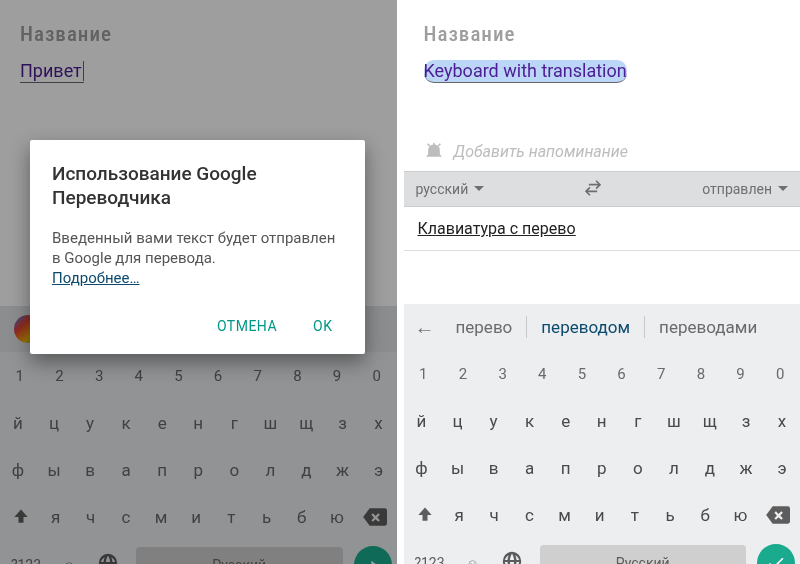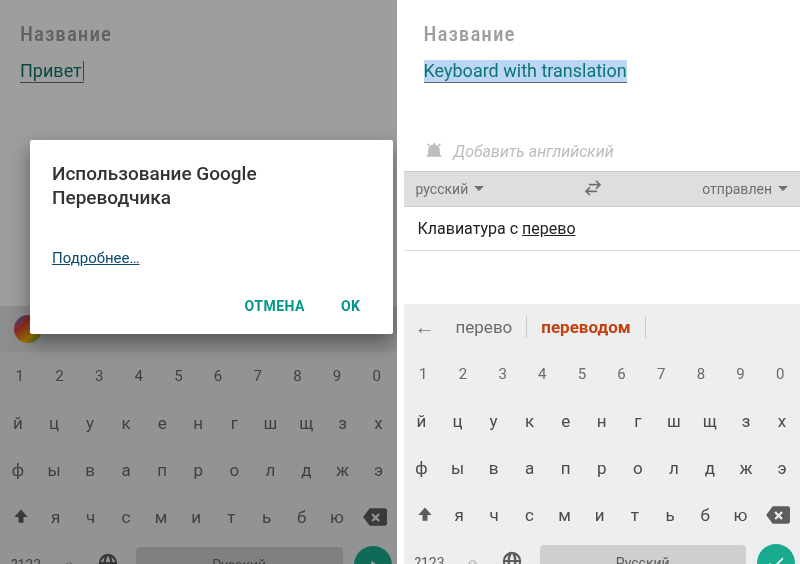--- a/index.html
+++ b/index.html
@@ -3,43 +3,43 @@
 <meta charset="utf-8">
 <style>
   * { box-sizing: border-box; margin: 0; padding: 0; }
   body { font-family: Roboto, Arial, sans-serif; background: #fff; }
   .container { display: flex; width: 800px; height: 564px; position: relative; gap: 7px; }
   .pane { width: 400px; height: 564px; position: relative; overflow: hidden; }
   .pane-left { background: #fff; }
   .overlay { position: absolute; inset: 0; background: rgba(0,0,0,0.38); }
   .note-area { padding: 22px 20px 10px 20px; }
   .note-title { font-size: 21px; font-weight: 500; color: #9e9e9e; letter-spacing: 1px; margin-bottom: 14px; font-family: 'Roboto Condensed', Arial, sans-serif; }
-  .note-text { font-size: 18px; color: #0f766e; border-bottom: 1px solid #666; padding-bottom: 1px; }
-  .note-text.selected { background: #bcd6f7; }
+  .note-text { font-size: 18px; color: #4c1d95; border-bottom: 1px solid #666; padding-bottom: 1px; }
+  .note-text.selected { background: #bcd6f7; border-radius: 10px; }
   .cursor { display:inline-block; width:1.5px; height:20px; background:#009688; vertical-align:text-bottom; margin-left:1px;}
-  .dialog { position: absolute; left: 30px; right: 4px; top: 140px; background: #fff; border-radius: 2px; padding: 22px 22px 14px 22px; box-shadow: 0 8px 20px rgba(0,0,0,.4); z-index: 5; }
+  .dialog { position: absolute; left: 30px; right: 32px; top: 140px; background: #fff; border-radius: 2px; padding: 22px 22px 14px 22px; box-shadow: 0 8px 20px rgba(0,0,0,.4); z-index: 5; }
   .dialog-title { font-size: 19px; font-weight: 500; color: #333; margin-bottom: 18px; line-height: 1.25; }
   .dialog-body { font-size: 15px; color: #555; line-height: 1.35; }
   .dialog-link { color: #0c4a6e; text-decoration: underline; }
   .dialog-actions { text-align: right; margin-top: 24px; }
-  .dialog-btn { display:inline-block; color:#009688; font-size:14px; font-weight:700; letter-spacing:.5px; padding:6px 10px; margin-left:12px; cursor:pointer; }
+  .dialog-btn { display:inline-block; color:#009688; font-size:14px; font-weight:400; letter-spacing:.5px; padding:6px 10px; margin-left:12px; cursor:pointer; }
 
   .reminder { display:flex; align-items:center; gap:10px; padding: 0 20px 10px 20px; color:#bdbdbd; font-style:italic; font-size:16px; border-bottom:0; }
   .reminder .ricon { width:20px; height:20px; fill:#bdbdbd; }
 
   .trans-bar { display:flex; align-items:center; justify-content:space-between; height:36px; background:#dcdedf; padding: 0 12px; font-size:14px; color:#6f6f6f; border-top:1px solid #ccc; border-bottom:1px solid #ccc;}
   .trans-lang { display:flex; align-items:center; gap:6px; cursor:pointer; }
   .trans-lang svg, .trans-swap svg { fill:#6f6f6f; }
-  .trans-input { background:#fff; height:44px; display:flex; align-items:center; padding: 0 14px; font-size:16px; color:#222; border-bottom:1px solid #ddd;}
+  .trans-input { background:#fff; height:44px; display:flex; align-items:center; padding: 0 14px; font-size:16px; color:#222; border-bottom:1px solid #ddd;text-decoration:underline;}
   .trans-input .typed u { text-decoration: underline; }
 
   .sugg-bar { display:flex; align-items:center; height:46px; background:#eceeef; padding:0 4px; }
   .sugg-back { width:34px; text-align:center; color:#757575; font-size:20px; cursor:pointer;}
   .sugg { flex:0 0 auto; padding:0 14px; font-size:17px; color:#6b6b6b; cursor:pointer; }
-  .sugg.sel { color:#c2410c; font-weight:700; }
+  .sugg.sel { color:#0c4a6e; font-weight:400; }
   .sugg-sep { width:1px; height:22px; background:#c8c8c8; }
 
   .kbd { background:#eceeef; position:absolute; bottom:0; left:0; right:0; }
   .kbd-row { display:flex; justify-content:center; }
   .key { flex:1; height:47px; display:flex; align-items:center; justify-content:center; font-size:17px; color:#4a4a4a; cursor:pointer; user-select:none;}
   .key.num { font-size:15px; color:#6a6a6a; }
   .key-bs svg { fill:#5d5d5d; width:26px; height:26px; }
   .key-shift svg { fill:#5d5d5d; width:20px; height:20px; }
   .bottom-row { display:flex; align-items:center; height:50px; }
   .key-sym { width:52px; text-align:center; font-size:14px; color:#5b5b5b; cursor:pointer;}
@@ -146,41 +146,42 @@
             </div>
           </div>
       </div>
     </div>
 
     <div class="overlay"></div>
 
     <div class="dialog">
       <div class="dialog-title">Использование Google Переводчика</div>
       <div class="dialog-body">
+        <span>Введенный вами текст будет отправлен в Google для перевода.</span>
         <br>
         <span class="dialog-link">Подробнее…</span>
       </div>
       <div class="dialog-actions">
         <span class="dialog-btn">ОТМЕНА</span>
         <span class="dialog-btn">OK</span>
       </div>
     </div>
   </div>
 
   <div class="pane pane-right">
     <div class="note-area">
       <div class="note-title">Название</div>
       <span class="note-text selected">Keyboard with translation</span>
     </div>
 
     <div class="reminder reminder-wrap">
       <svg class="ricon" viewBox="0 0 24 24">
           <path d="M12 2a1 1 0 0 0-1 1v1.1A7 7 0 0 0 5 11v5l-2 2v1h18v-1l-2-2v-5a7 7 0 0 0-6-6.9V3a1 1 0 0 0-1-1zm-7 .7L3.6 4 6 6.3 7.4 5 5 2.7zM19 2.7 16.6 5 18 6.3 20.4 4 19 2.7z"></path>
         </svg>
-      <span>Добавить английский</span>
+      <span>Добавить напоминание</span>
     </div>
 
     <div class="trans-bar">
       <div class="trans-lang">
         <span>русский</span>
         <svg width="10" height="10" viewBox="0 0 10 10">
             <path d="M0 2l5 5 5-5z"></path>
           </svg>
       </div>
       <div class="trans-swap">
@@ -200,20 +201,21 @@
       <span class="typed"><span>Клавиатура с </span><u>перево</u></span>
     </div>
 
     <div class="kbd" style="height:260px;">
       <div class="sugg-bar">
         <div class="sugg-back">←</div>
         <div class="sugg">перево</div>
         <div class="sugg-sep"></div>
         <div class="sugg sel">переводом</div>
         <div class="sugg-sep"></div>
+        <div class="sugg">переводами</div>
       </div>
       <div class="kbd-row">
           <div class="key num">1</div>
           <div class="key num">2</div>
           <div class="key num">3</div>
           <div class="key num">4</div>
           <div class="key num">5</div>
           <div class="key num">6</div>
           <div class="key num">7</div>
           <div class="key num">8</div>

